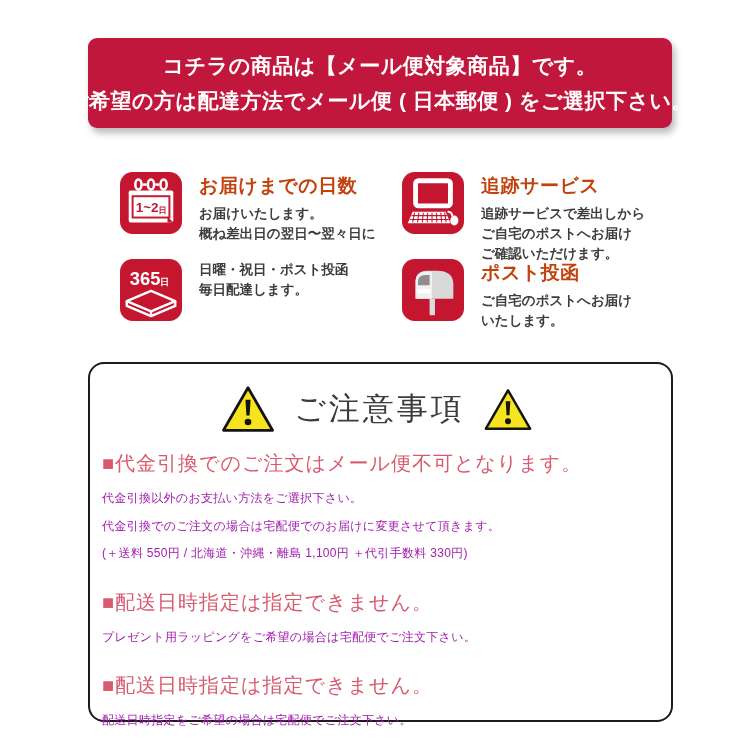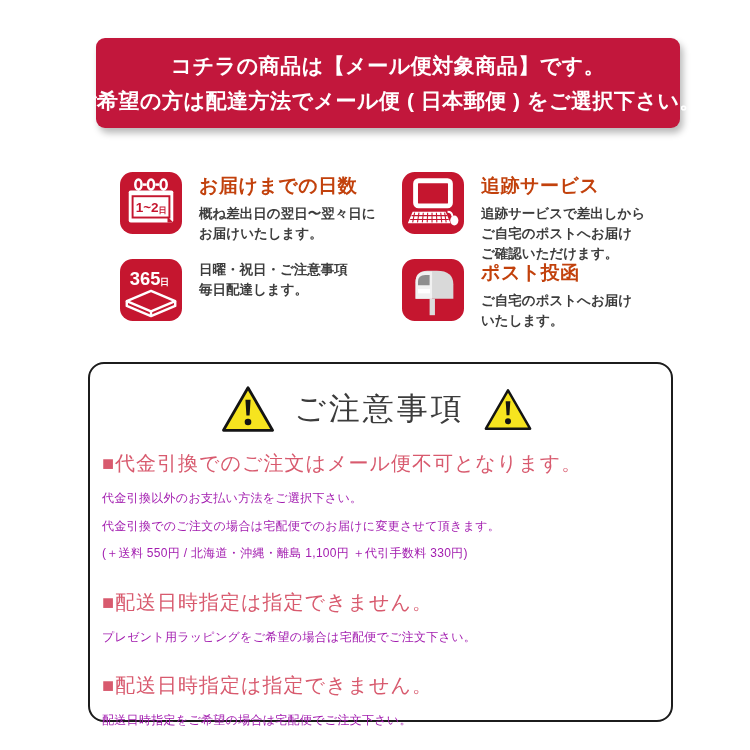--- a/index.html
+++ b/index.html
@@ -8,21 +8,21 @@
     width: 750px; height: 750px;
     font-family: "Liberation Sans", "DejaVu Sans", sans-serif;
     position: relative;
     overflow: hidden;
   }
   .page { position: absolute; inset: 0; background: #ffffff; }
 
   
   .banner {
     position: absolute;
-    left: 96px; top: 38px;
+    left: 88px; top: 38px;
     width: 584px; height: 90px;
     background: #c2173c;
     border-radius: 9px;
     box-shadow: 3px 5px 7px rgba(0,0,0,0.28);
     display: flex; flex-direction: column;
     justify-content: center; align-items: center;
     gap: 7px;
   }
   .banner-line {
     color: #ffffff;
@@ -125,22 +125,22 @@
           </g>
           <rect x="9" y="19" width="46" height="33" rx="2" fill="#ffffff"></rect>
           <rect x="13" y="25" width="38" height="22" fill="#ffffff" stroke="#c5162f" stroke-width="2"></rect>
           <path d="M49 46 l6 6 h-6 z" fill="#c5162f"></path>
           <text x="28" y="41" text-anchor="middle" font-size="14" font-weight="bold" fill="#c5162f" font-family="Liberation Sans, DejaVu Sans, sans-serif">1~2</text>
           <text x="44" y="42" text-anchor="middle" font-size="8.5" font-weight="bold" fill="#c5162f" font-family="Liberation Sans, DejaVu Sans, sans-serif">日</text>
         </svg>
       </span>
       <div class="f-text">
         <div class="f-title">お届けまでの日数</div>
+        <div class="f-line">お届けいたします。</div>
         <div class="f-line">概ね差出日の翌日〜翌々日に</div>
-        <div class="f-line">お届けいたします。</div>
       </div>
     </div>
 
     <div class="feature">
       <span class="f-icon">
         <svg viewBox="0 0 64 64">
           <rect x="0" y="0" width="64" height="64" rx="13" fill="#c5162f"></rect>
           <rect x="14" y="9" width="36" height="26" rx="3" fill="#c5162f" stroke="#ffffff" stroke-width="5"></rect>
           <path d="M11 41 H45 L50 53 H6 Z" fill="#ffffff"></path>
           <g stroke="#c5162f" stroke-width="1.1">
@@ -174,21 +174,21 @@
           <text x="26" y="27" text-anchor="middle" font-size="19" font-weight="bold" fill="#ffffff" font-family="Liberation Sans, DejaVu Sans, sans-serif">365</text>
           <text x="46" y="27" text-anchor="middle" font-size="9.5" font-weight="bold" fill="#ffffff" font-family="Liberation Sans, DejaVu Sans, sans-serif">日</text>
           <g fill="none" stroke="#ffffff" stroke-width="2.5" stroke-linejoin="round">
             <path d="M32 33 L57 43.5 L32 54 L7 43.5 Z"></path>
             <path d="M7 43.5 V48.5 L32 59 L57 48.5 V43.5"></path>
             <path d="M32 54 V59"></path>
           </g>
         </svg>
       </span>
       <div class="f-text">
-        <div class="f-line">日曜・祝日・ご注意事項</div>
+        <div class="f-line">日曜・祝日・ポスト投函</div>
         <div class="f-line">毎日配達します。</div>
       </div>
     </div>
 
     <div class="feature">
       <span class="f-icon">
         <svg viewBox="0 0 64 64">
           <rect x="0" y="0" width="64" height="64" rx="13" fill="#c5162f"></rect>
           <rect x="28.5" y="41" width="5.5" height="17" fill="#dcdcdc"></rect>
           <path d="M14 41 V24 Q14 12 26 12 H36 Q53 12 53 26 V41 Z" fill="#d9d9d9"></path>

